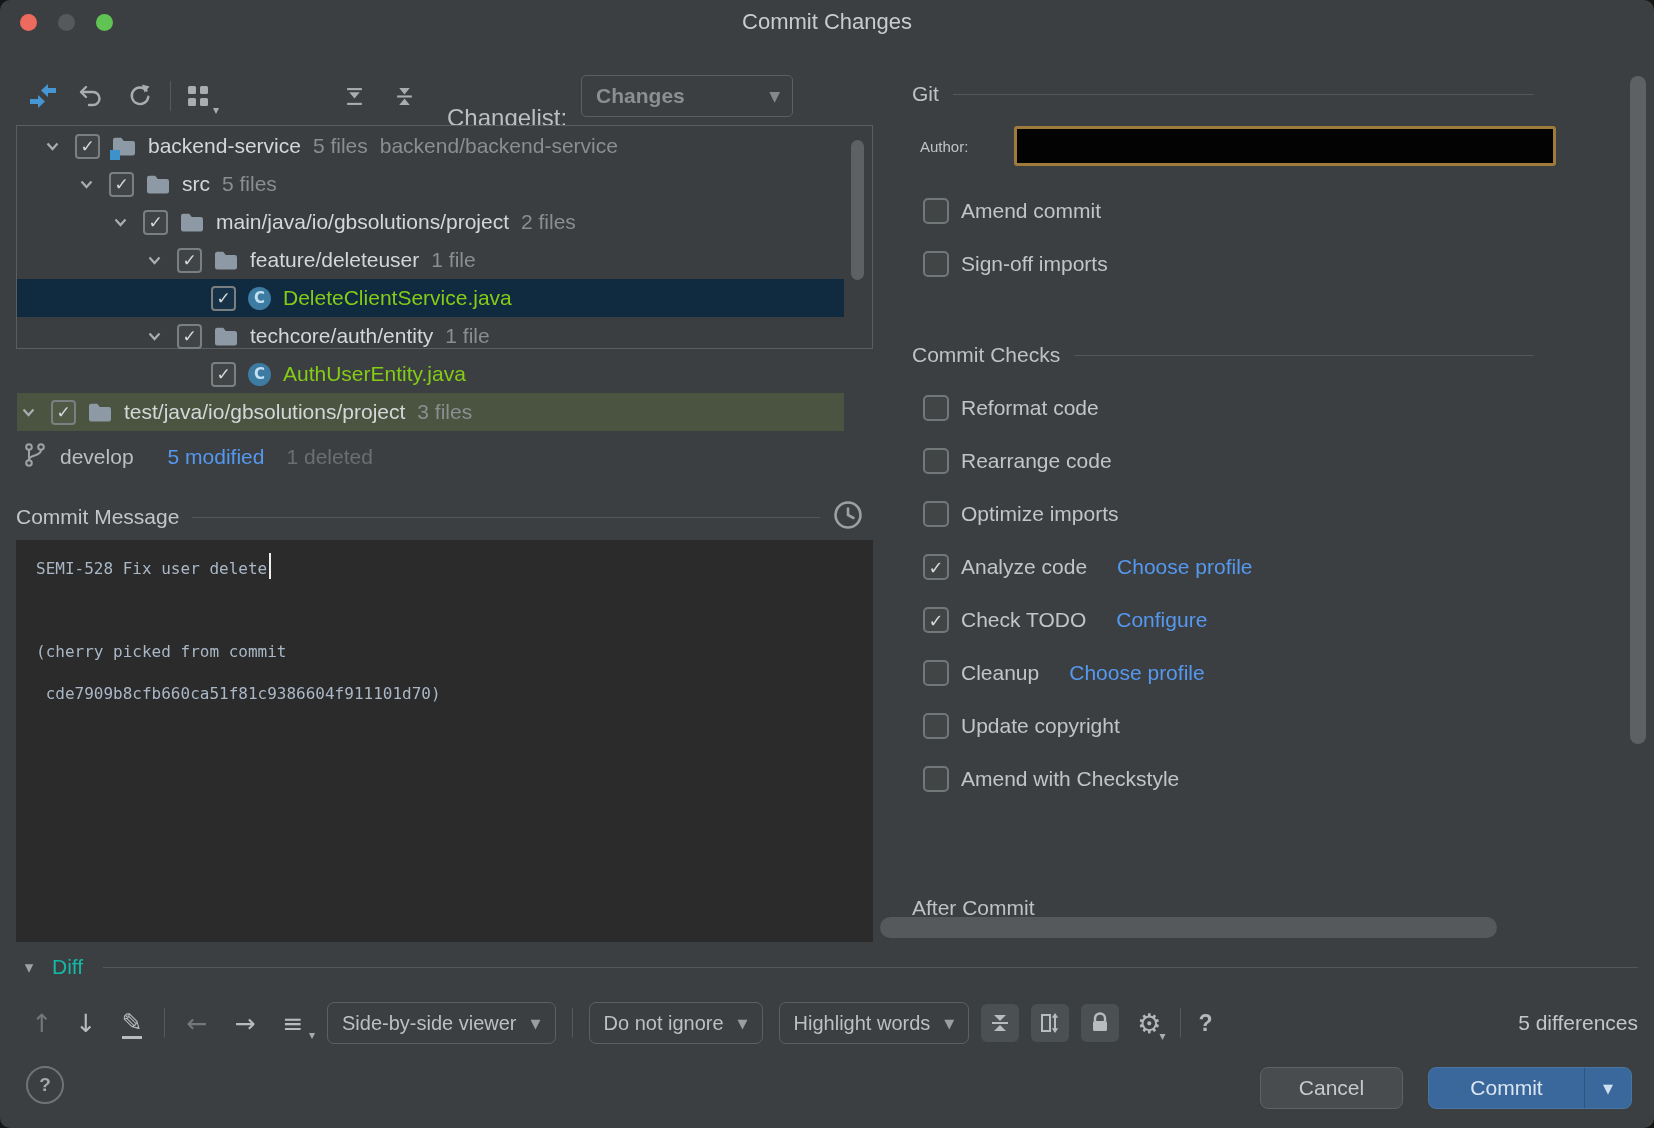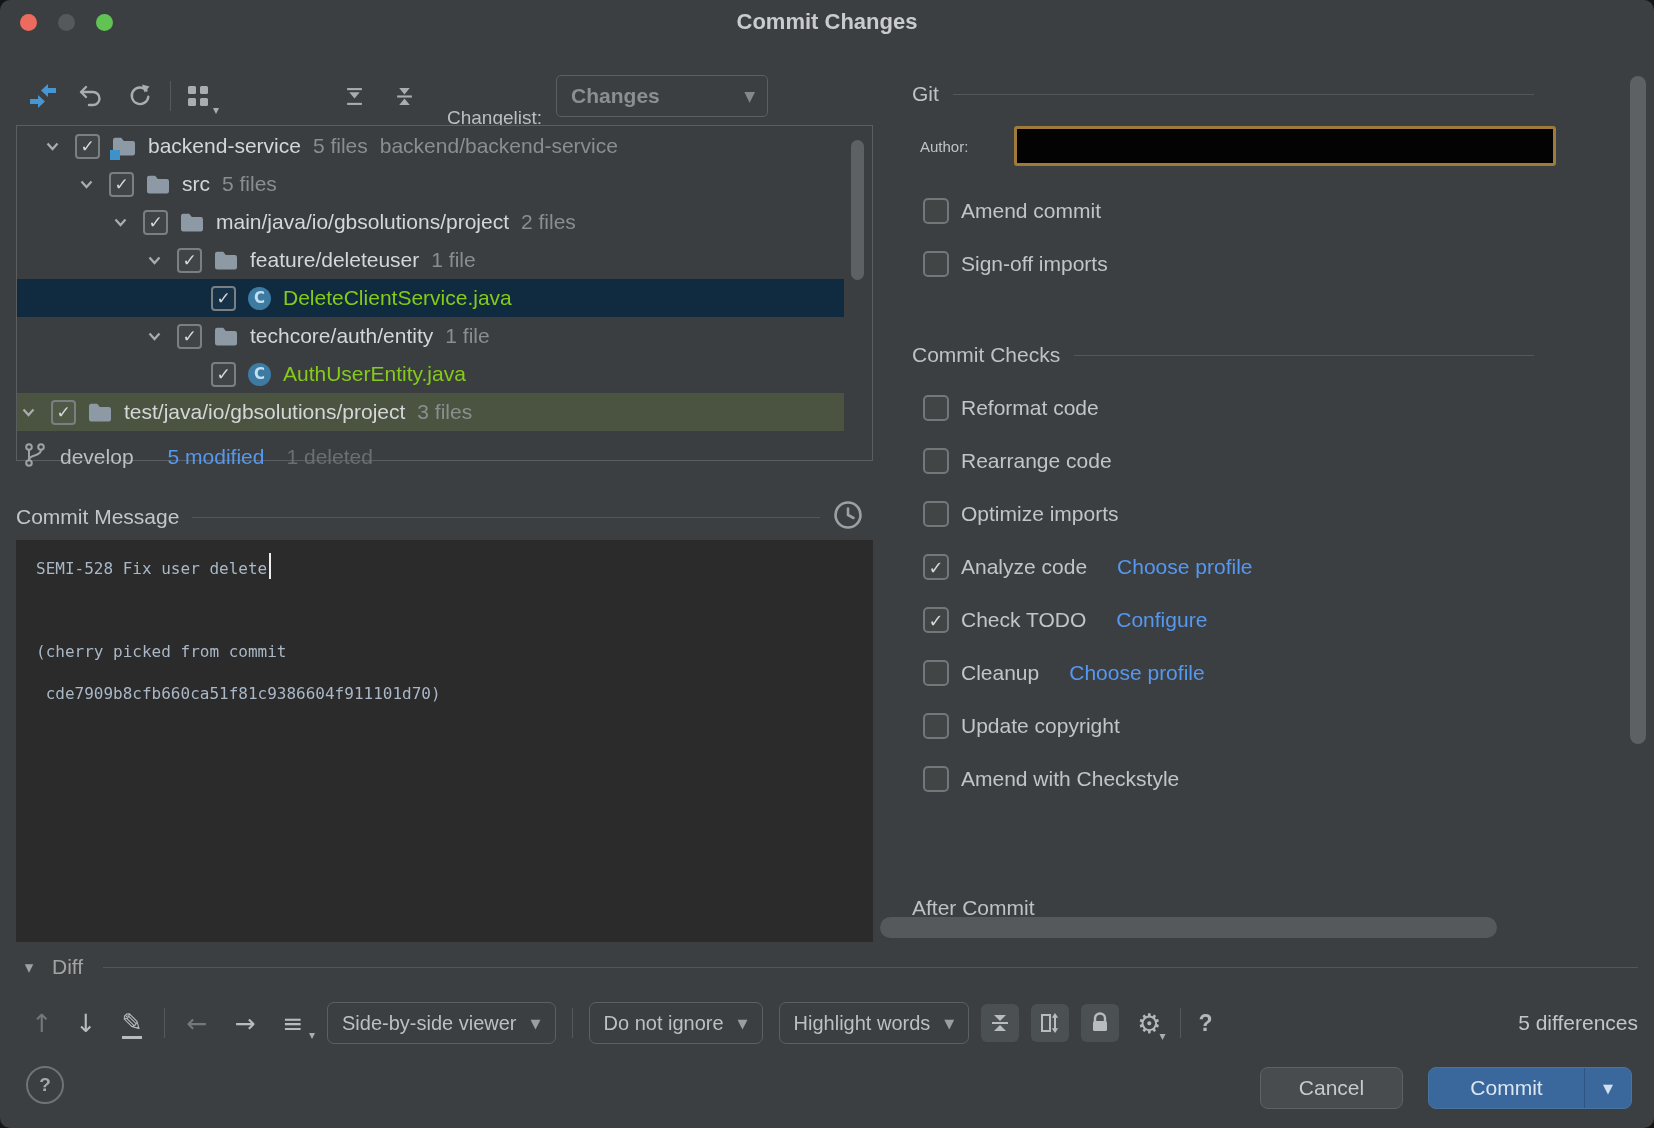--- a/index.html
+++ b/index.html
@@ -3,34 +3,34 @@
 <meta charset="utf-8">
 <style>
   html,body{margin:0;padding:0;background:#151515;font-family:"Liberation Sans",sans-serif;}
   .dialog{position:relative;width:1654px;height:1128px;background:#3c3f41;border-radius:10px;overflow:hidden;color:#c3c5c7;}
 
   
   .tl{position:absolute;top:14px;width:17px;height:17px;border-radius:50%;}
   .tl.red{left:20px;background:#ec6a5e;}
   .tl.gray{left:58px;background:#56595b;}
   .tl.green{left:96px;background:#61c354;}
-  .title{position:absolute;top:9px;left:0;right:0;text-align:center;font-size:22px;font-weight:bold;color:#c9cbcd;}
+  .title{position:absolute;top:9px;left:0;right:0;text-align:center;font-size:22px;font-weight:normal;color:#c9cbcd;}
 
   
   .toolbar{position:absolute;top:72px;left:16px;width:857px;height:48px;display:flex;align-items:center;}
   .tbtn{width:34px;height:34px;display:flex;align-items:center;justify-content:center;position:relative;flex:none;}
   .vsep{width:1px;height:30px;background:#56595b;flex:none;}
   .mini-caret{position:absolute;right:-4px;bottom:-4px;font-size:12px;color:#a9adaf;font-family:"DejaVu Sans",sans-serif;}
-  .cl-label{font-size:19px;color:#bcbec0;margin-left:26px;white-space:nowrap;margin-top:43px;}
+  .cl-label{font-size:24px;color:#bcbec0;margin-left:26px;white-space:nowrap;margin-top:43px;}
   .combo{margin-left:14px;width:212px;height:42px;border:1px solid #5c6062;border-radius:5px;display:flex;align-items:center;padding:0 12px 0 14px;box-sizing:border-box;}
   .combo .val{font-size:21px;font-weight:bold;color:#8b8f91;flex:1;}
   .combo .car{color:#84888a;font-size:14px;font-family:"DejaVu Sans",sans-serif;}
 
   
-  .tree{position:absolute;top:125px;left:16px;width:857px;height:336px;border:1px solid #5a5e60;background:#3b3e40;box-sizing:border-box;padding-top:1px;}
+  .tree{position:absolute;top:125px;left:16px;width:857px;height:224px;border:1px solid #5a5e60;background:#3b3e40;box-sizing:border-box;padding-top:1px;}
   .trow{height:38px;display:flex;align-items:center;gap:12px;margin-right:28px;font-size:21px;white-space:nowrap;}
   .trow.selected{background:#102b40;}
   .trow.added{background:#4b5441;}
   .chev{width:22px;height:22px;flex:none;display:flex;align-items:center;justify-content:center;}
   .cbx{width:21px;height:21px;border:2px solid #7a7f81;border-radius:4px;background:rgba(255,255,255,0.03);position:relative;flex:none;box-sizing:content-box;}
   .cbx.checked::after{content:"\2713";position:absolute;inset:0;display:flex;align-items:center;justify-content:center;color:#d6d9db;font-size:17px;font-weight:bold;font-family:"DejaVu Sans",sans-serif;}
   .ficon{width:24px;height:20px;flex:none;position:relative;}
   .modbadge{position:absolute;left:-2px;bottom:-4px;width:10px;height:10px;background:#3d93c9;}
   .cicon{width:23px;height:23px;border-radius:50%;background:#3d7ba3;color:#c2e0f2;font-size:15px;font-weight:bold;display:flex;align-items:center;justify-content:center;flex:none;font-family:"DejaVu Sans",sans-serif;}
   .tname{color:#d4d6d8;}
@@ -63,21 +63,21 @@
   .cbx2{width:22px;height:22px;border:2px solid #72777a;border-radius:5px;background:rgba(255,255,255,0.03);position:relative;flex:none;box-sizing:content-box;}
   .cbx2.checked::after{content:"\2713";position:absolute;inset:0;display:flex;align-items:center;justify-content:center;color:#d6d9db;font-size:18px;font-weight:bold;font-family:"DejaVu Sans",sans-serif;}
   .clab{color:#c2c5c7;}
   .clink{color:#5598f0;margin-left:18px;cursor:pointer;}
   .hthumb{position:absolute;left:880px;top:917px;width:617px;height:21px;border-radius:10.5px;background:#55595b;}
   .rvthumb{position:absolute;left:1630px;top:76px;width:16px;height:668px;border-radius:8px;background:#5d6163;}
 
   
   .diff-header{position:absolute;top:952px;left:16px;width:1622px;height:30px;display:flex;align-items:center;gap:10px;}
   .dcar{color:#9fa2a4;font-size:17px;font-family:"DejaVu Sans",sans-serif;width:26px;text-align:center;}
-  .diff-lab{font-size:21px;color:#a3a3a3;margin-right:10px;}
+  .diff-lab{font-size:21px;color:#14b8a6;margin-right:10px;}
   .diff-toolbar{position:absolute;top:1000px;left:16px;width:1622px;height:46px;display:flex;align-items:center;}
   .gbtn{font-family:"DejaVu Sans",sans-serif;font-size:25px;color:#b9bcbe;width:36px;text-align:center;flex:none;position:relative;margin-left:8px;}
   .gbtn.dim{color:#74787a;}
   .pencil-u{display:inline-block;border-bottom:3px solid #b9bcbe;padding-bottom:1px;line-height:1;}
   .ddl{height:42px;border:1px solid #5c6062;border-radius:7px;display:flex;align-items:center;padding:0 14px;gap:14px;font-size:20px;color:#bdbfc1;margin-left:16px;box-sizing:border-box;white-space:nowrap;flex:none;}
   .ddl .car{font-size:13px;color:#9a9ea0;font-family:"DejaVu Sans",sans-serif;}
   .toggle{width:38px;height:38px;border-radius:6px;background:#4b5053;display:flex;align-items:center;justify-content:center;margin-left:12px;flex:none;}
   .gearbtn{margin-left:18px;position:relative;font-size:27px;color:#b4b7b9;font-family:"DejaVu Sans",sans-serif;flex:none;}
   .helpg{margin-left:18px;font-size:23px;color:#b4b7b9;font-weight:bold;flex:none;}
   .diffcount{margin-left:auto;font-size:21px;color:#c3c5c7;}

